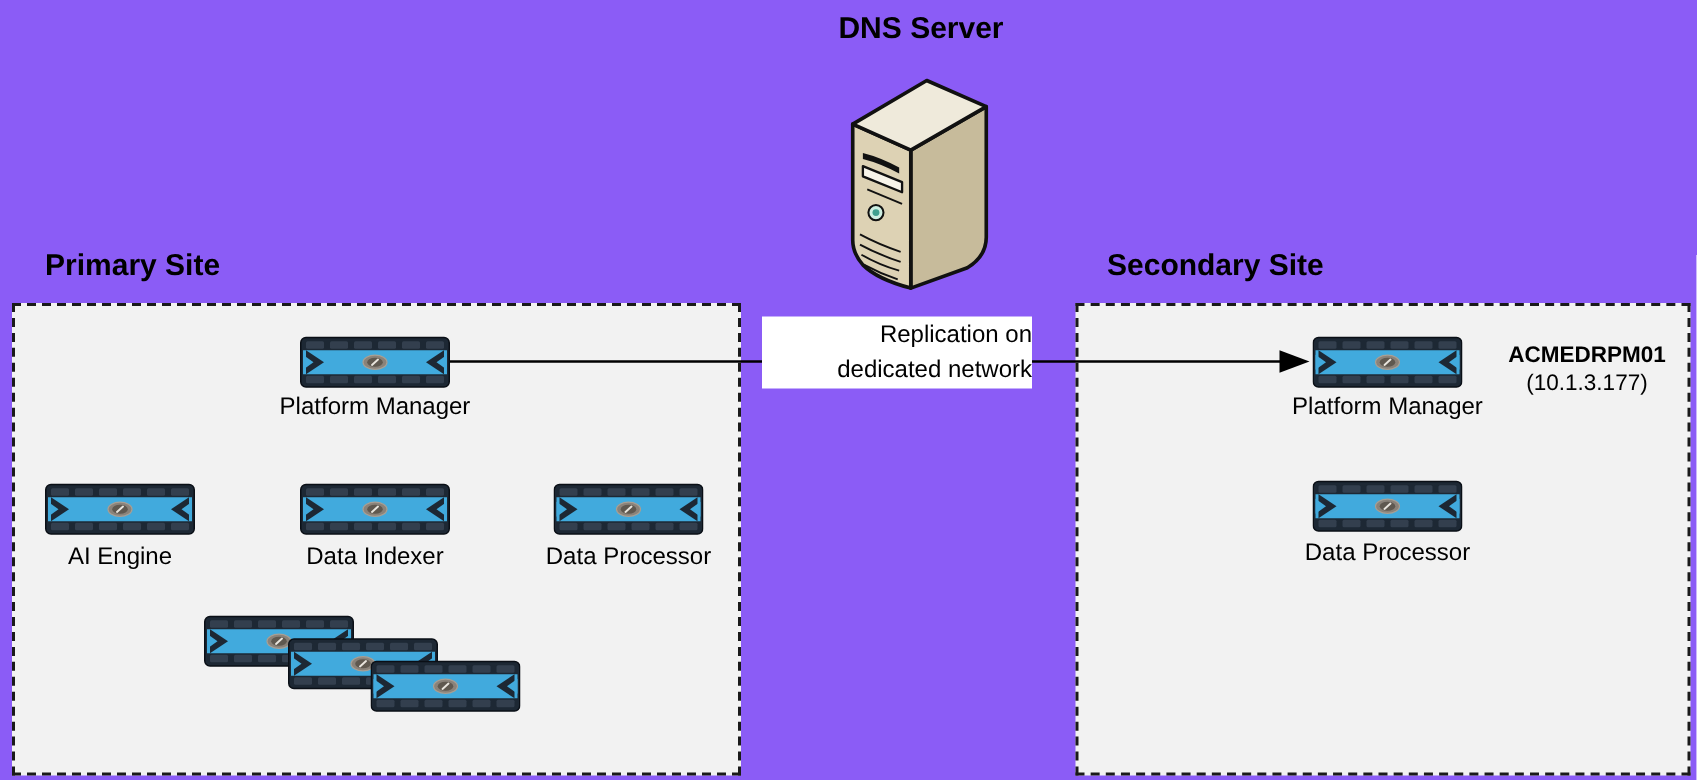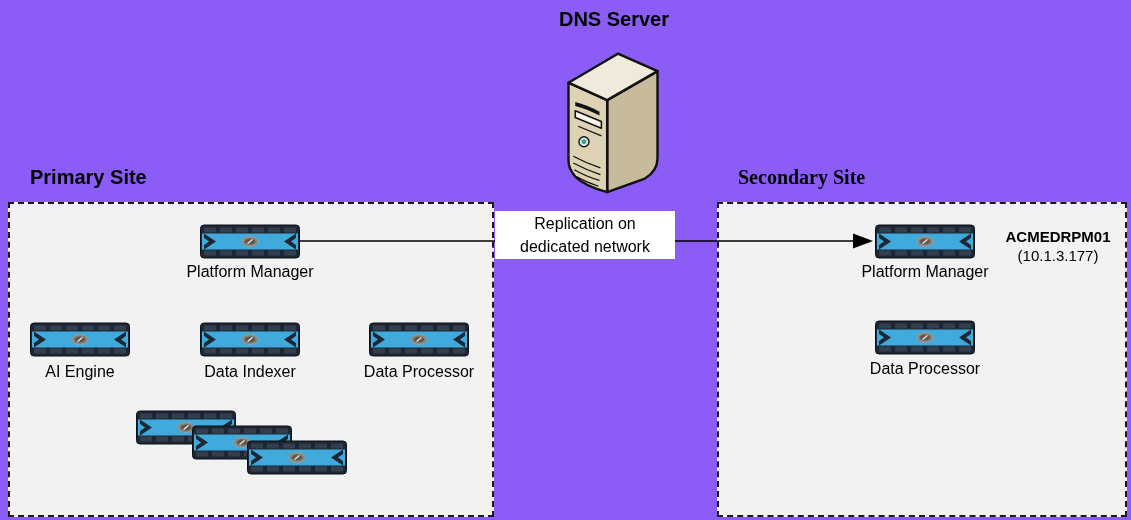--- a/index.html
+++ b/index.html
@@ -23,21 +23,21 @@
   .node-label{
     position:absolute;font-size:16px;text-align:center;white-space:nowrap;
   }
   .host-block{position:absolute;text-align:center;line-height:19px;}
   .host-name{font-weight:bold;font-size:15px;}
   .host-ip{font-size:15px;}
   .appliance{position:absolute;width:100px;height:35px;}
   .appliance svg{display:block;width:100%;height:100%;}
   .arrow-layer{position:absolute;left:0;top:0;width:1131px;height:520px;pointer-events:none;}
   .repl-label{
-    position:absolute;left:495px;top:211px;width:180px;text-align:center;
+    position:absolute;left:508px;top:211px;width:180px;text-align:right;
     font-size:16px;line-height:23px;background:#ffffff;padding:1px 0;
   }
   .dns-icon{position:absolute;left:556px;top:44px;width:114px;height:150px;}
   .dns-icon svg{display:block;width:100%;height:100%;}
 </style>
 </head>
 <body>
 
 <div class="canvas">
 
@@ -53,21 +53,21 @@
       <circle cx="28" cy="101" r="5.2" fill="#cdeee2" stroke="#111" stroke-width="1.4"></circle>
       <circle cx="28" cy="101" r="2.4" fill="#3f9f8f"></circle>
       <path d="M17,116 Q30,123 45,128" stroke="#111" stroke-width="1.3" fill="none"></path>
       <path d="M17,123 Q30,130 45,135" stroke="#111" stroke-width="1.3" fill="none"></path>
       <path d="M18,130 Q30,137 44,141" stroke="#111" stroke-width="1.3" fill="none"></path>
       <path d="M20,137 Q31,143 43,147" stroke="#111" stroke-width="1.3" fill="none"></path>
     </svg>
   </div>
 
   <div class="site-title" style="left:14px;top:166px;">Primary Site</div>
-  <div class="site-title" style="left:722px;top:166px;font-family:Liberation Serif, serif;">Secondary Site</div>
+  <div class="site-title" style="left:722px;top:166px;">Secondary Site</div>
 
   <div class="site-box" style="left:8px;top:202px;width:486px;height:315px;"></div>
   <div class="site-box" style="left:717px;top:202px;width:410px;height:315px;"></div>
 
   <svg class="arrow-layer" xmlns="http://www.w3.org/2000/svg">
     <line x1="299" y1="241" x2="856" y2="241" stroke="#000" stroke-width="1.6"></line>
     <polygon points="873,241 853,233.5 853,248.5" fill="#000"></polygon>
   </svg>
 
 

